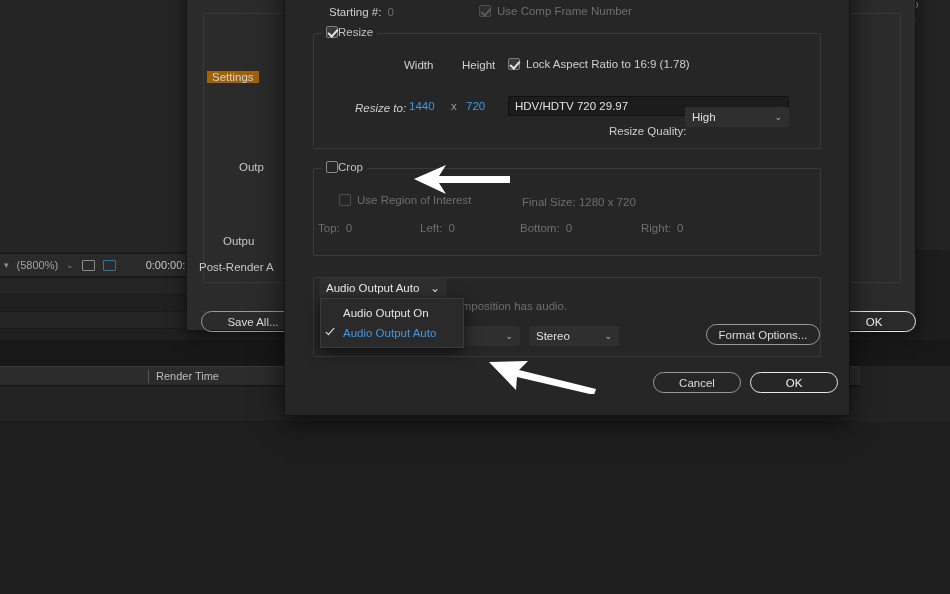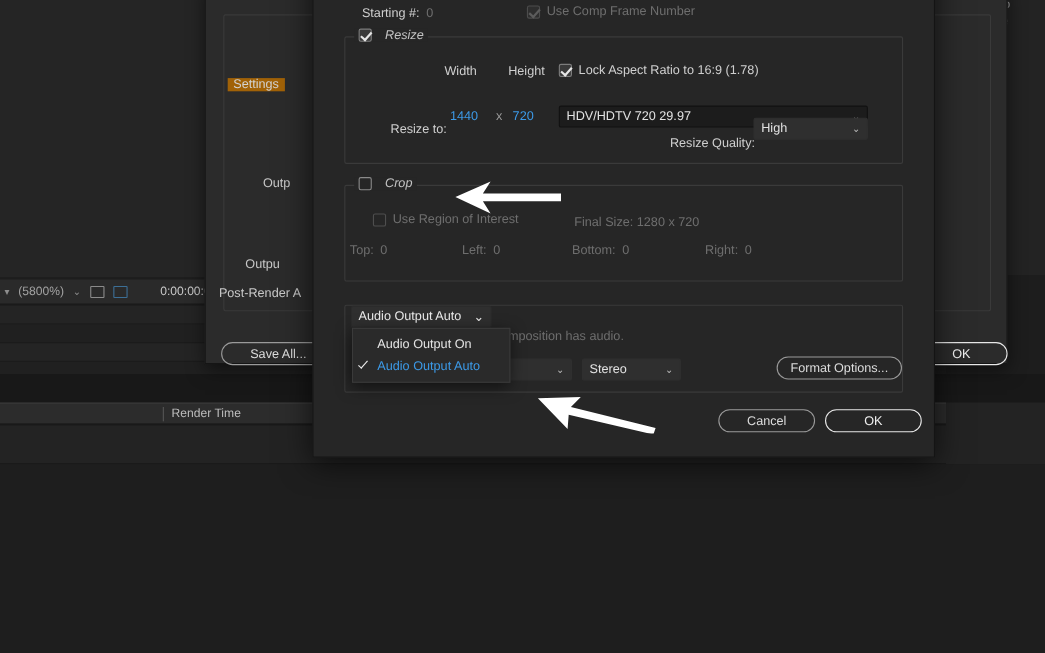--- a/index.html
+++ b/index.html
@@ -69,21 +69,21 @@
   
   .modal {
     position: absolute; left: 284px; top: -60px; width: 566px; height: 476px;
     background: #262626; border: 1px solid #141414; box-shadow: 0 6px 26px rgba(0,0,0,.65);
   }
   .group {
     position: absolute; border: 1px solid #3a3a3a; border-radius: 2px;
   }
   .group-legend {
     position: absolute; top: -8px; left: 8px; background: #262626; padding: 0 4px;
-    display: flex; align-items: center; gap: 12px; font-style: italic;
+    display: flex; align-items: center; gap: 0;
   }
   .lbl { color: #cfcfcf; font-size: 11.5px; white-space: nowrap; }
   .lbl.dim { color: #6e6e6e; }
   .lbl.hdr { color: #c3c3c3; }
   .val { color: #b9b9b9; font-size: 11.5px; }
   .val.dim { color: #6e6e6e; }
   .val.blue { color: #3c9ae8; font-size: 11.5px; }
 
   .cb {
     width: 12px; height: 12px; border: 1px solid #7d7d7d; border-radius: 2px;
@@ -214,21 +214,21 @@
       </div>
 
       <span class="lbl" style="position:absolute; left:90px; top:25px;">Width</span>
       <span class="lbl" style="position:absolute; left:148px; top:25px;">Height</span>
 
       <div class="row-inline" style="left:194px; top:24px;">
         <span class="cb checked"></span>
         <span class="lbl">Lock Aspect Ratio to 16:9 (1.78)</span>
       </div>
 
-      <span class="lbl" style="position:absolute; left:41px; top:78px;">Resize to:</span>
+      <span class="lbl" style="position:absolute; left:41px; top:68px;font-style:italic;">Resize to:</span>
       <span class="val blue" style="position:absolute; left:95px; top:66px;">1440</span>
       <span class="val" style="position:absolute; left:137px; top:66px; color:#9a9a9a;">x</span>
       <span class="val blue" style="position:absolute; left:152px; top:66px;">720</span>
 
       <div class="select" style="left:194px; top:62px; width:281px;">
         <span>HDV/HDTV 720 29.97</span>
         <span class="cv">⌄</span>
       </div>
 
       <span class="lbl" style="position:absolute; left:295px; top:91px;">Resize Quality:</span>

